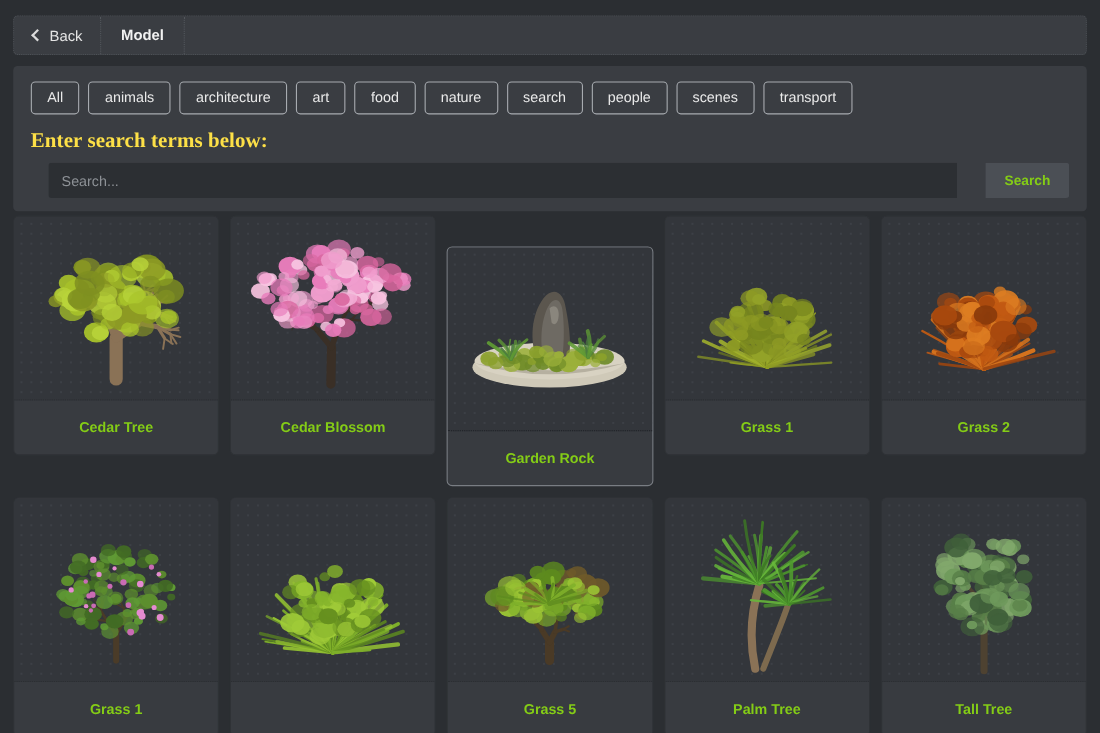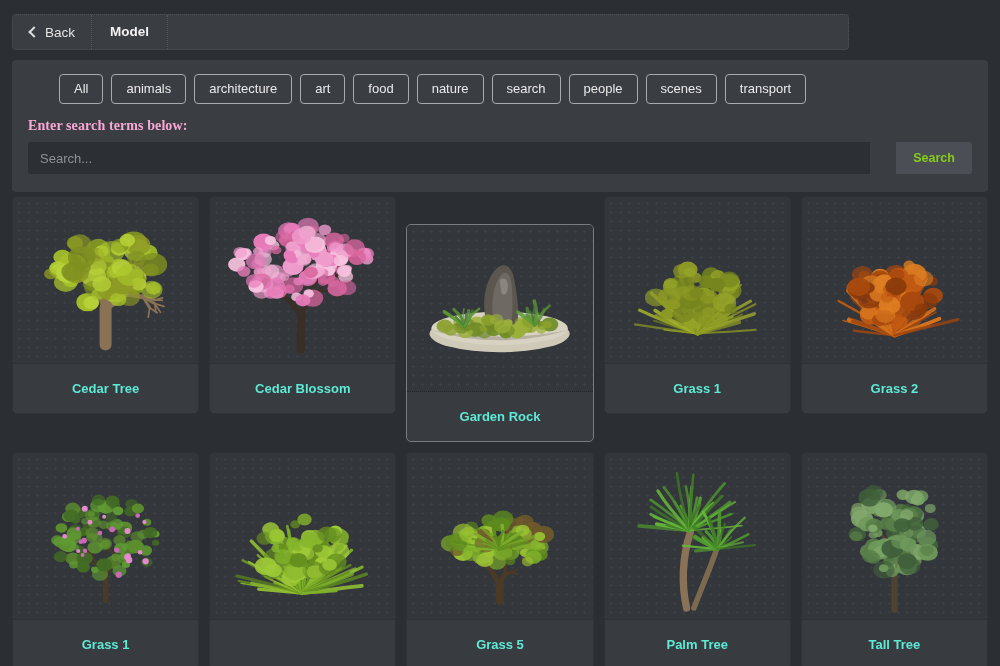--- a/index.html
+++ b/index.html
@@ -15,21 +15,21 @@
     font-family: "Liberation Sans", sans-serif;
     color: #e8e8e8;
     -webkit-font-smoothing: antialiased;
   }
 
   
   #header-bar {
     position: absolute;
     left: 12px;
     top: 14px;
-    width: 837px;
+    width: 976px;
     height: 36px;
     background: #3a3d42;
     border: 1px dotted #4e5257;
     border-radius: 4px;
     display: flex;
     align-items: center;
   }
 
   .back-button {
     display: flex;
@@ -72,49 +72,48 @@
     width: 976px;
     height: 132px;
     background: #3a3d42;
     border-radius: 4px;
   }
 
   #category-row {
     display: flex;
     gap: 8px;
     padding: 14px 16px 0 16px;
-    margin-left: 31px;
   }
 
   .category-chip {
     height: 30px;
     padding: 0 14px;
     background: #3a3d42;
     border: 1px solid #a7abb0;
     border-radius: 4px;
     color: #eaeaea;
     font-size: 13px;
     font-family: "Liberation Sans", sans-serif;
     line-height: 28px;
     cursor: pointer;
     white-space: nowrap;
   }
 
   #search-label {
     padding: 14px 16px 0 16px;
     font-family: "Liberation Serif", serif;
     font-weight: bold;
-    font-size: 14px;
-    color: #f9a8d4;
+    font-size: 19px;
+    color: #fde047;
     letter-spacing: 0.1px;
   }
 
   #search-row {
     display: flex;
-    margin: 8px 16px 0 16px;
+    margin: 8px 16px 0 32px;
     height: 32px;
     border-radius: 3px;
     overflow: hidden;
     gap: 26px;
   }
 
   #search-input {
     flex: 1;
     background: #2c2f33;
     border: none;
@@ -179,21 +178,21 @@
 
   .model-card.selected .card-thumb { border-bottom-color: #22252a; }
 
   .card-label {
     flex: 1;
     display: flex;
     align-items: center;
     justify-content: center;
     font-size: 13px;
     font-weight: bold;
-    color: #5eead4;
+    color: #84cc16;
     text-align: center;
     padding: 0 4px;
   }
 
   
   .art { position: absolute; inset: 0; }
   .art svg { width: 100%; height: 100%; display: block; }
 </style>
 </head>
 <body>

